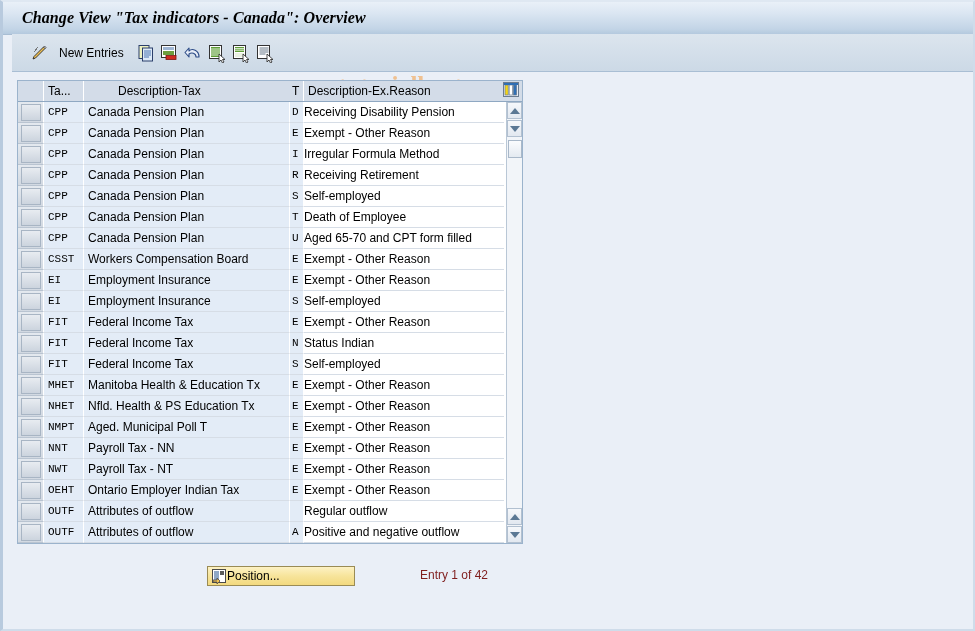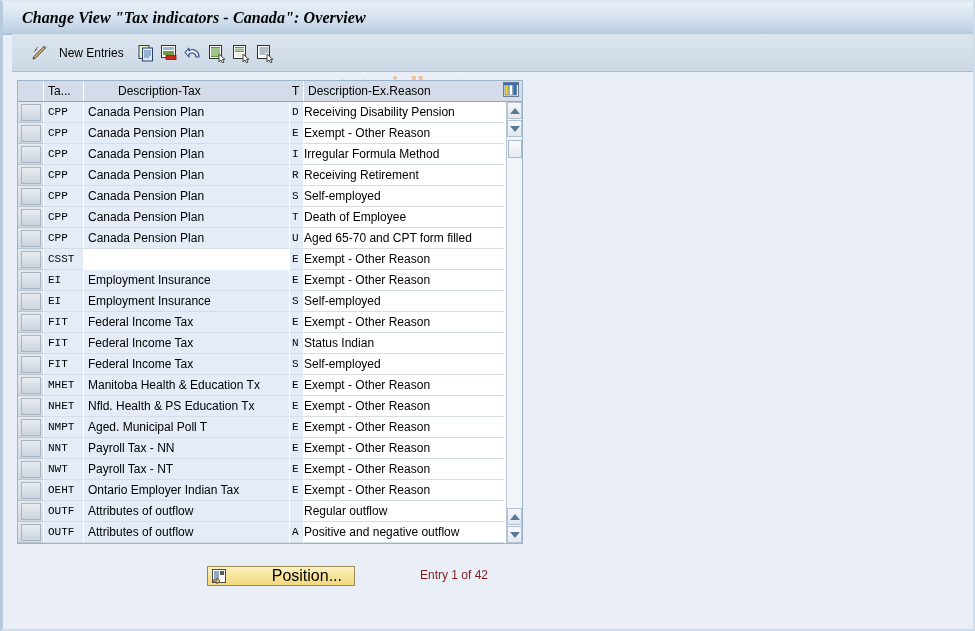--- a/index.html
+++ b/index.html
@@ -257,22 +257,22 @@
     height: 20px;
     background: linear-gradient(to bottom,#fdf2c4 0%, #f7e49b 50%, #f2d97f 100%);
     border: 1px solid #9a8b55;
     box-sizing: border-box;
     display: flex;
     align-items: center;
     cursor: pointer;
   }
   #position-button .pb-label {
     flex: 1;
-    text-align: right;
-    font-size: 16px;
+    text-align: left;
+    font-size: 12px;
     color: #000;
     padding-right: 12px;
   }
   #entry-status {
     position: absolute;
     left: 417px;
     top: 24px;
     font-size: 12px;
     color: #7f1d1d;
     white-space: nowrap;
@@ -452,20 +452,21 @@
           <div class="cell c-tax">CPP</div>
           <div class="cell c-desc">Canada Pension Plan</div>
           <div class="cell c-t">U</div>
           <div class="cell c-exr">Aged 65-70 and CPT form filled</div>
         </div>
         <div class="row">
           <div class="cell c-sel">
             <i></i>
           </div>
           <div class="cell c-tax">CSST</div>
+          <div class="cell c-desc">Workers Compensation Board</div>
           <div class="cell c-t">E</div>
           <div class="cell c-exr">Exempt - Other Reason</div>
         </div>
         <div class="row">
           <div class="cell c-sel">
             <i></i>
           </div>
           <div class="cell c-tax">EI</div>
           <div class="cell c-desc">Employment Insurance</div>
           <div class="cell c-t">E</div>

